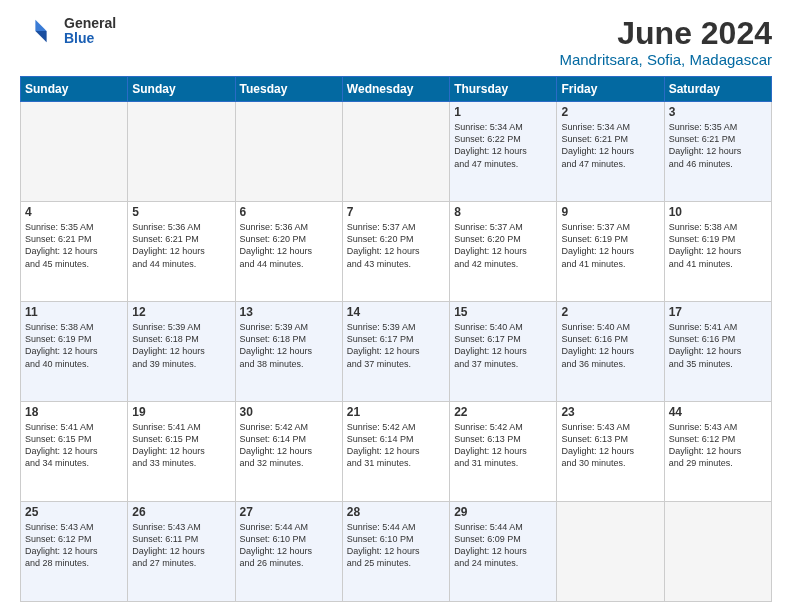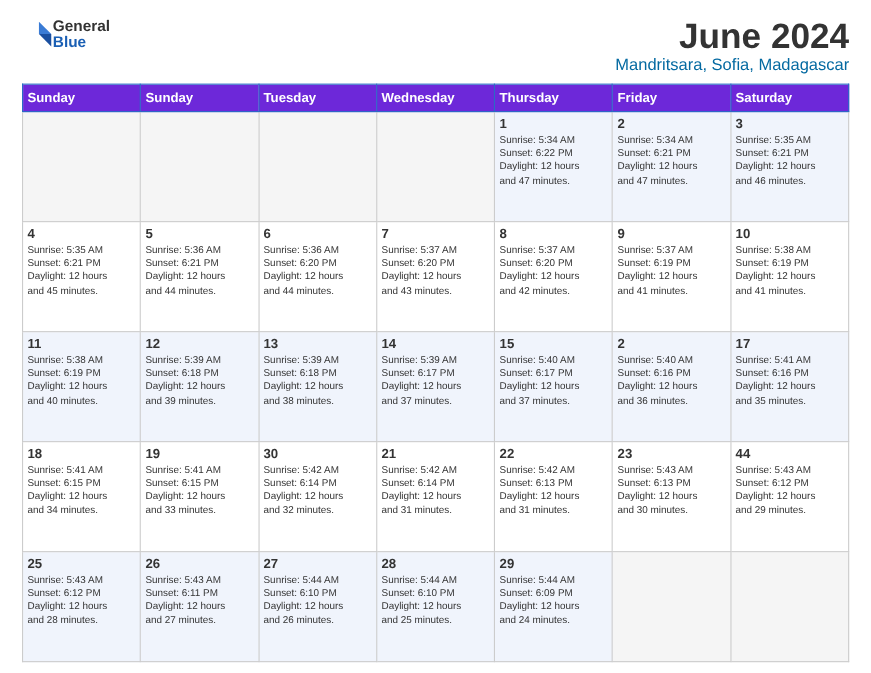--- a/index.html
+++ b/index.html
@@ -19,21 +19,21 @@
     }
     .header {
       display: flex;
       justify-content: space-between;
       align-items: flex-start;
       margin-bottom: 8px;
     }
     .logo {
       display: flex;
       align-items: center;
-      gap: 0;
+      gap: 16px;
     }
     .logo-text {
       display: flex;
       flex-direction: column;
       font-size: 14px;
       font-weight: bold;
       line-height: 1.1;
     }
     .logo-general { color: #333; }
     .logo-blue { color: #1a5fb4; }
@@ -55,21 +55,21 @@
       color: #0369a1;
     }
     .calendar {
       flex: 1;
       border: 1px solid #ccc;
       border-collapse: collapse;
       width: 100%;
       table-layout: fixed;
     }
     .calendar th {
-      background: #6d28d9;
+      background: #0369a1;
       color: #fff;
       font-size: 12px;
       font-weight: bold;
       padding: 5px 4px;
       text-align: left;
       border: 1px solid #2a6bc5;
     }
     .calendar td {
       border: 1px solid #ccc;
       vertical-align: top;

